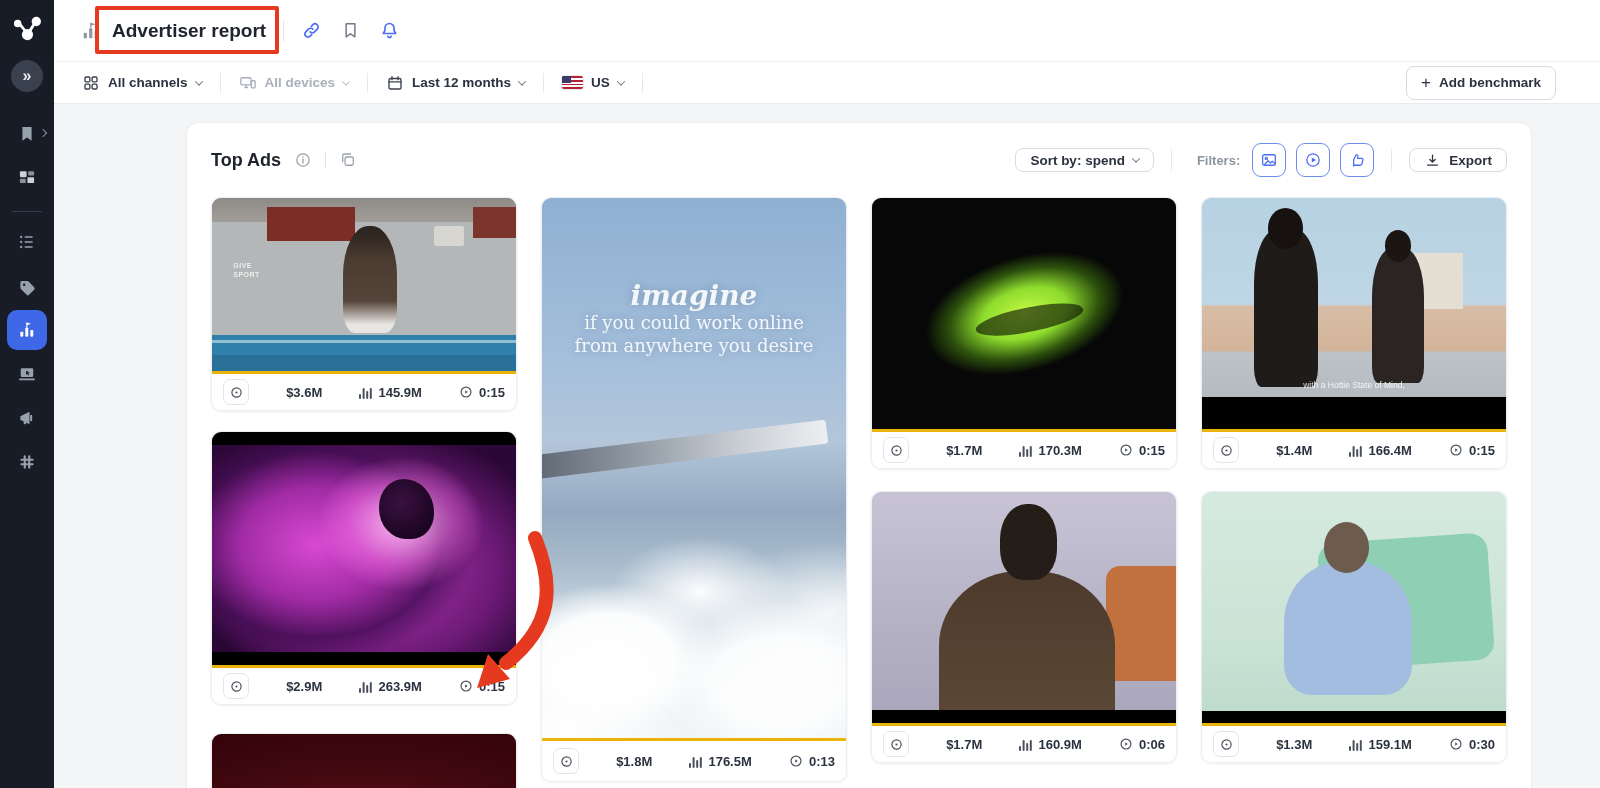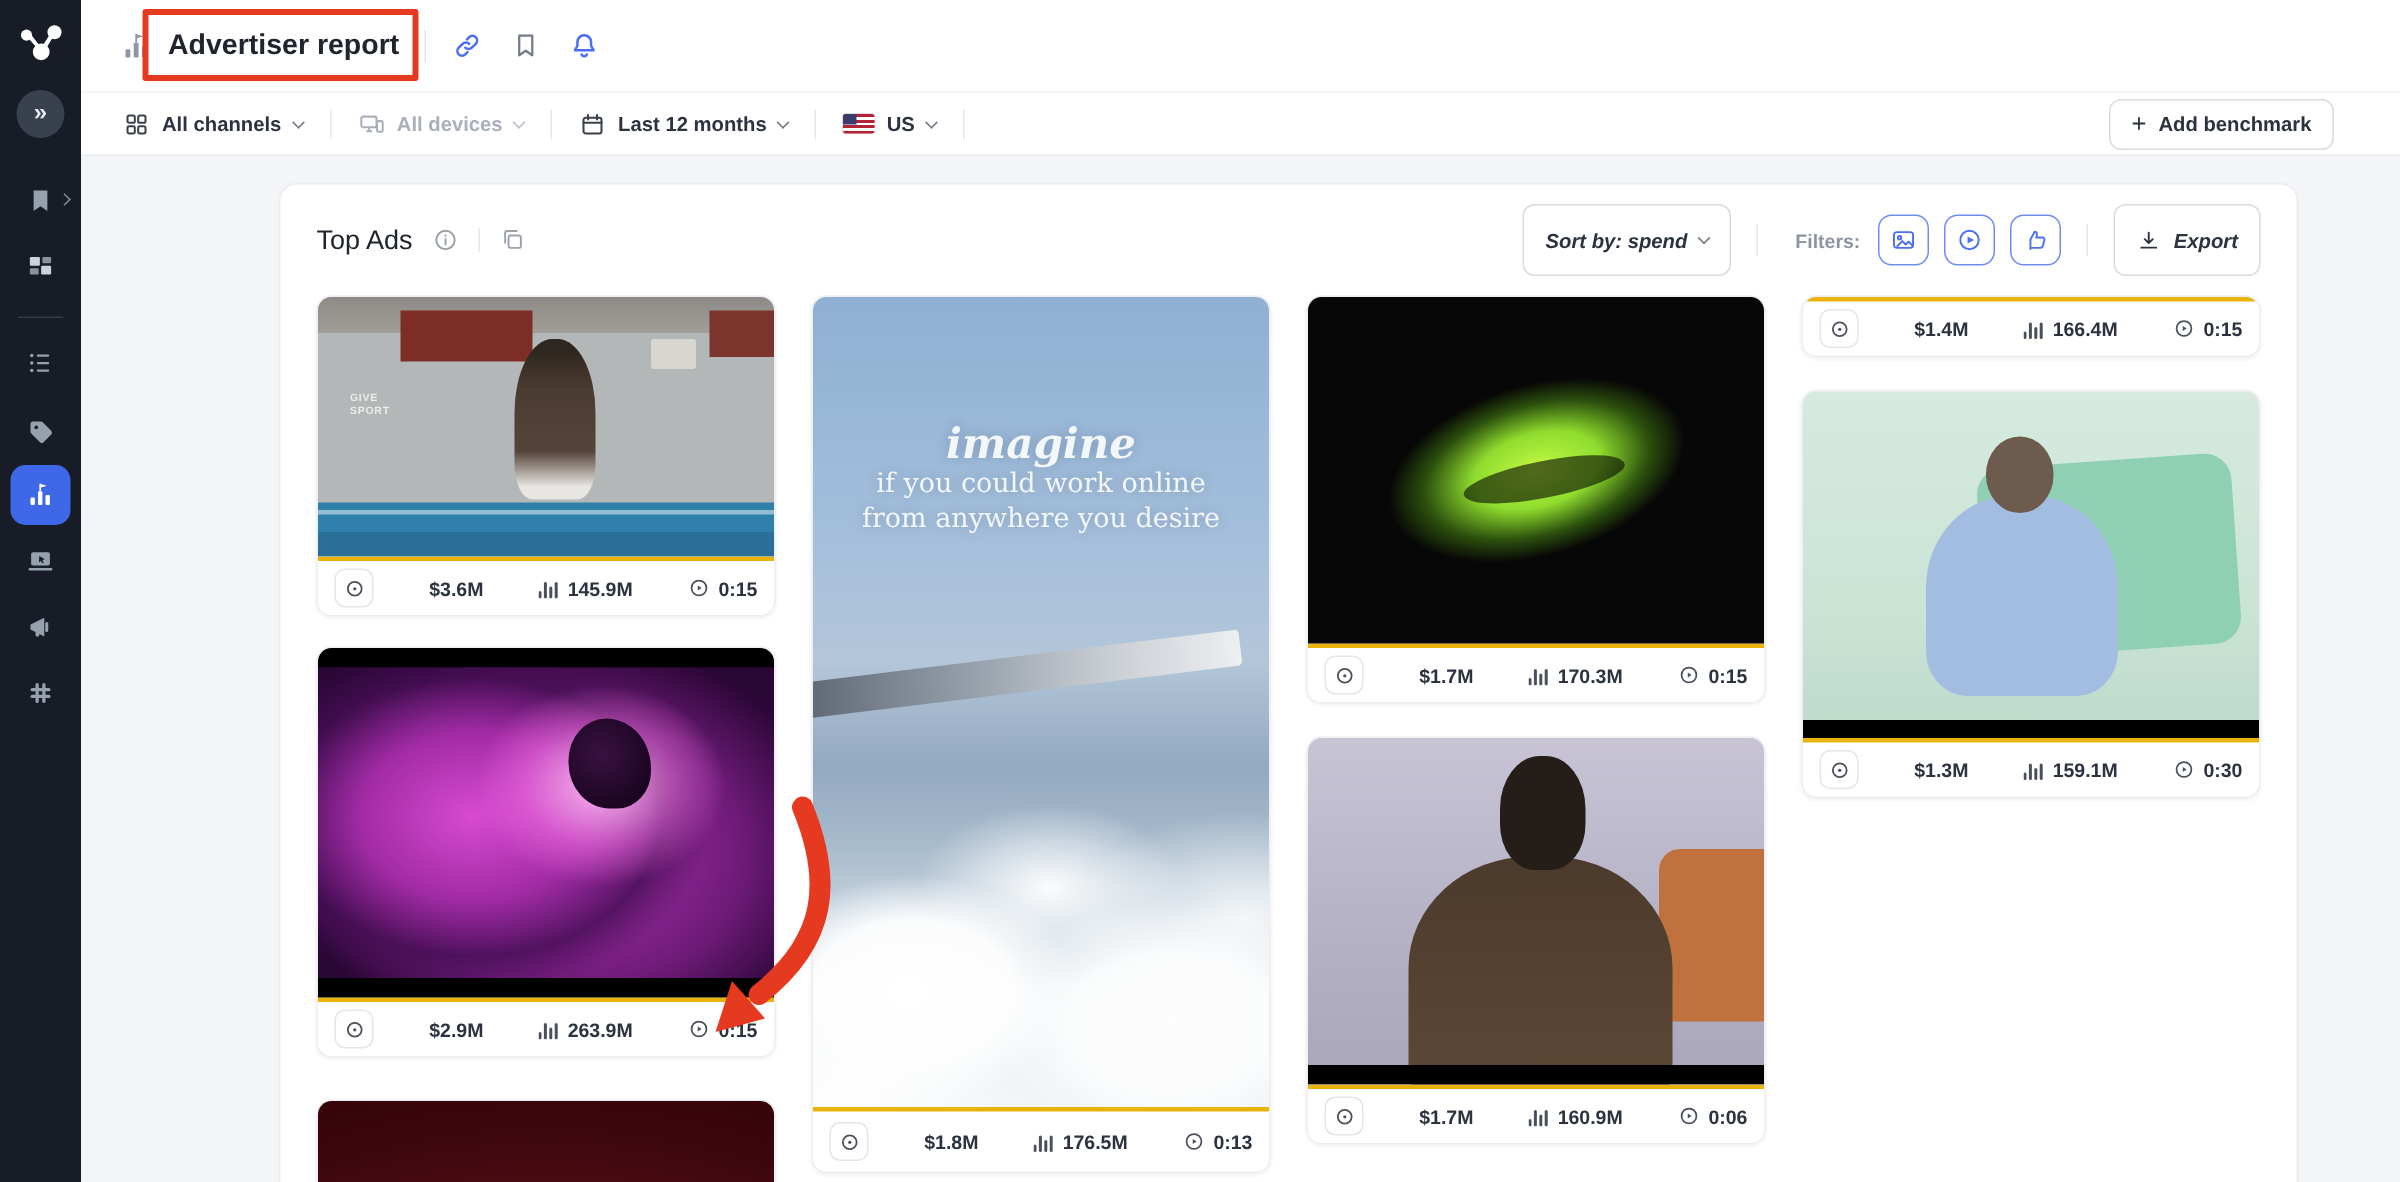--- a/index.html
+++ b/index.html
@@ -33,25 +33,25 @@
   .disabled .chev { border-color:#b9bfc8; }
   .flag { width:21px; height:13px; border-radius:2px; overflow:hidden; position:relative; background:repeating-linear-gradient(180deg,#b22234 0 1.9px,#fff 1.9px 3.8px); box-shadow:0 0 0 .5px rgba(0,0,0,.18); }
   .flag::after { content:""; position:absolute; left:0; top:0; width:9px; height:7px; background:#3c3b6e; }
   .btn { height:34px; border:1px solid #d7dbe1; border-radius:8px; background:#fff; display:inline-flex; align-items:center; gap:8px; padding:0 14px; font-size:13.5px; font-weight:600; color:#2b3240; cursor:pointer; }
   .add-benchmark { margin-left:auto; }
   .plus-glyph { font-size:17px; font-weight:400; color:#2b3240; line-height:1; }
 
   
   .panel { position:absolute; left:186px; top:122px; width:1346px; height:680px; background:#fff; border:1px solid #ebedf0; border-radius:12px; box-shadow:0 1px 2px rgba(16,24,40,.04); overflow:hidden; }
   .panel-head { display:flex; align-items:center; padding:20px 24px 0; height:54px; }
-  .section-title { font-size:18px; font-weight:400; color:#20242e; }
+  .section-title { font-size:18px; font-weight:700; color:#20242e; }
   .ph-left { display:flex; align-items:center; gap:13px; }
   .ph-sep { width:1px; height:16px; background:#e4e7ec; }
   .ph-right { margin-left:auto; display:flex; align-items:center; gap:10px; }
-  .btn36 { height:48px;font-style:italic; }
+  .btn36 { height:24px; }
   .filters-label { font-size:13px; font-weight:600; color:#8d95a0; margin:0 2px 0 8px; }
   .filter-toggle { width:34px; height:34px; border:1.5px solid #6e8bf2; border-radius:9px; background:#fff; display:flex; align-items:center; justify-content:center; color:#4a6ef5; cursor:pointer; }
   .head-sep { width:1px; height:22px; background:#e4e7ec; margin:0 7px; }
 
   
   .grid { display:flex; gap:24px; padding:20px 24px 0; }
   .colm { display:flex; flex-direction:column; width:306px; }
   .colm.c1 { gap:20px; } .colm.c2,.colm.c3,.colm.c4 { gap:22px; }
   .card { border-radius:10px; border:1px solid #eceef1; background:#fff; overflow:hidden; box-shadow:0 1px 3px rgba(16,24,40,.07); }
   .thumb { position:relative; width:100%; overflow:hidden; cursor:pointer; }
@@ -506,20 +506,27 @@
                 <path d="M10.6 9.2L15 12l-4.4 2.8z" fill="#4b515c" stroke="none"></path>
               </svg>
             <span>0:06</span>
           </span>
         </div>
       </div>
     </div>
 
     <div class="colm c4">
       <div class="card">
+        <div class="thumb t-g">
+          <div class="bldg"></div>
+            <div class="fig1"></div>
+            <div class="fig2"></div>
+          <div class="caption">with a Hottie State of Mind,</div>
+          <div class="strip"></div>
+        </div>
         <div class="stats">
           <button class="preview-btn">
             <svg width="13" height="13" viewBox="0 0 24 24" fill="none" stroke="currentColor" stroke-width="2.2">
                 <circle cx="12" cy="12" r="8.5"></circle>
                 <circle cx="12" cy="12" r="2" fill="currentColor" stroke="none"></circle>
               </svg>
           </button>
           <span class="stat-g">$1.4M</span>
           <span class="stat-g">
             <svg class="bars-icon" width="13" height="13" viewBox="0 0 13 13" fill="currentColor">

